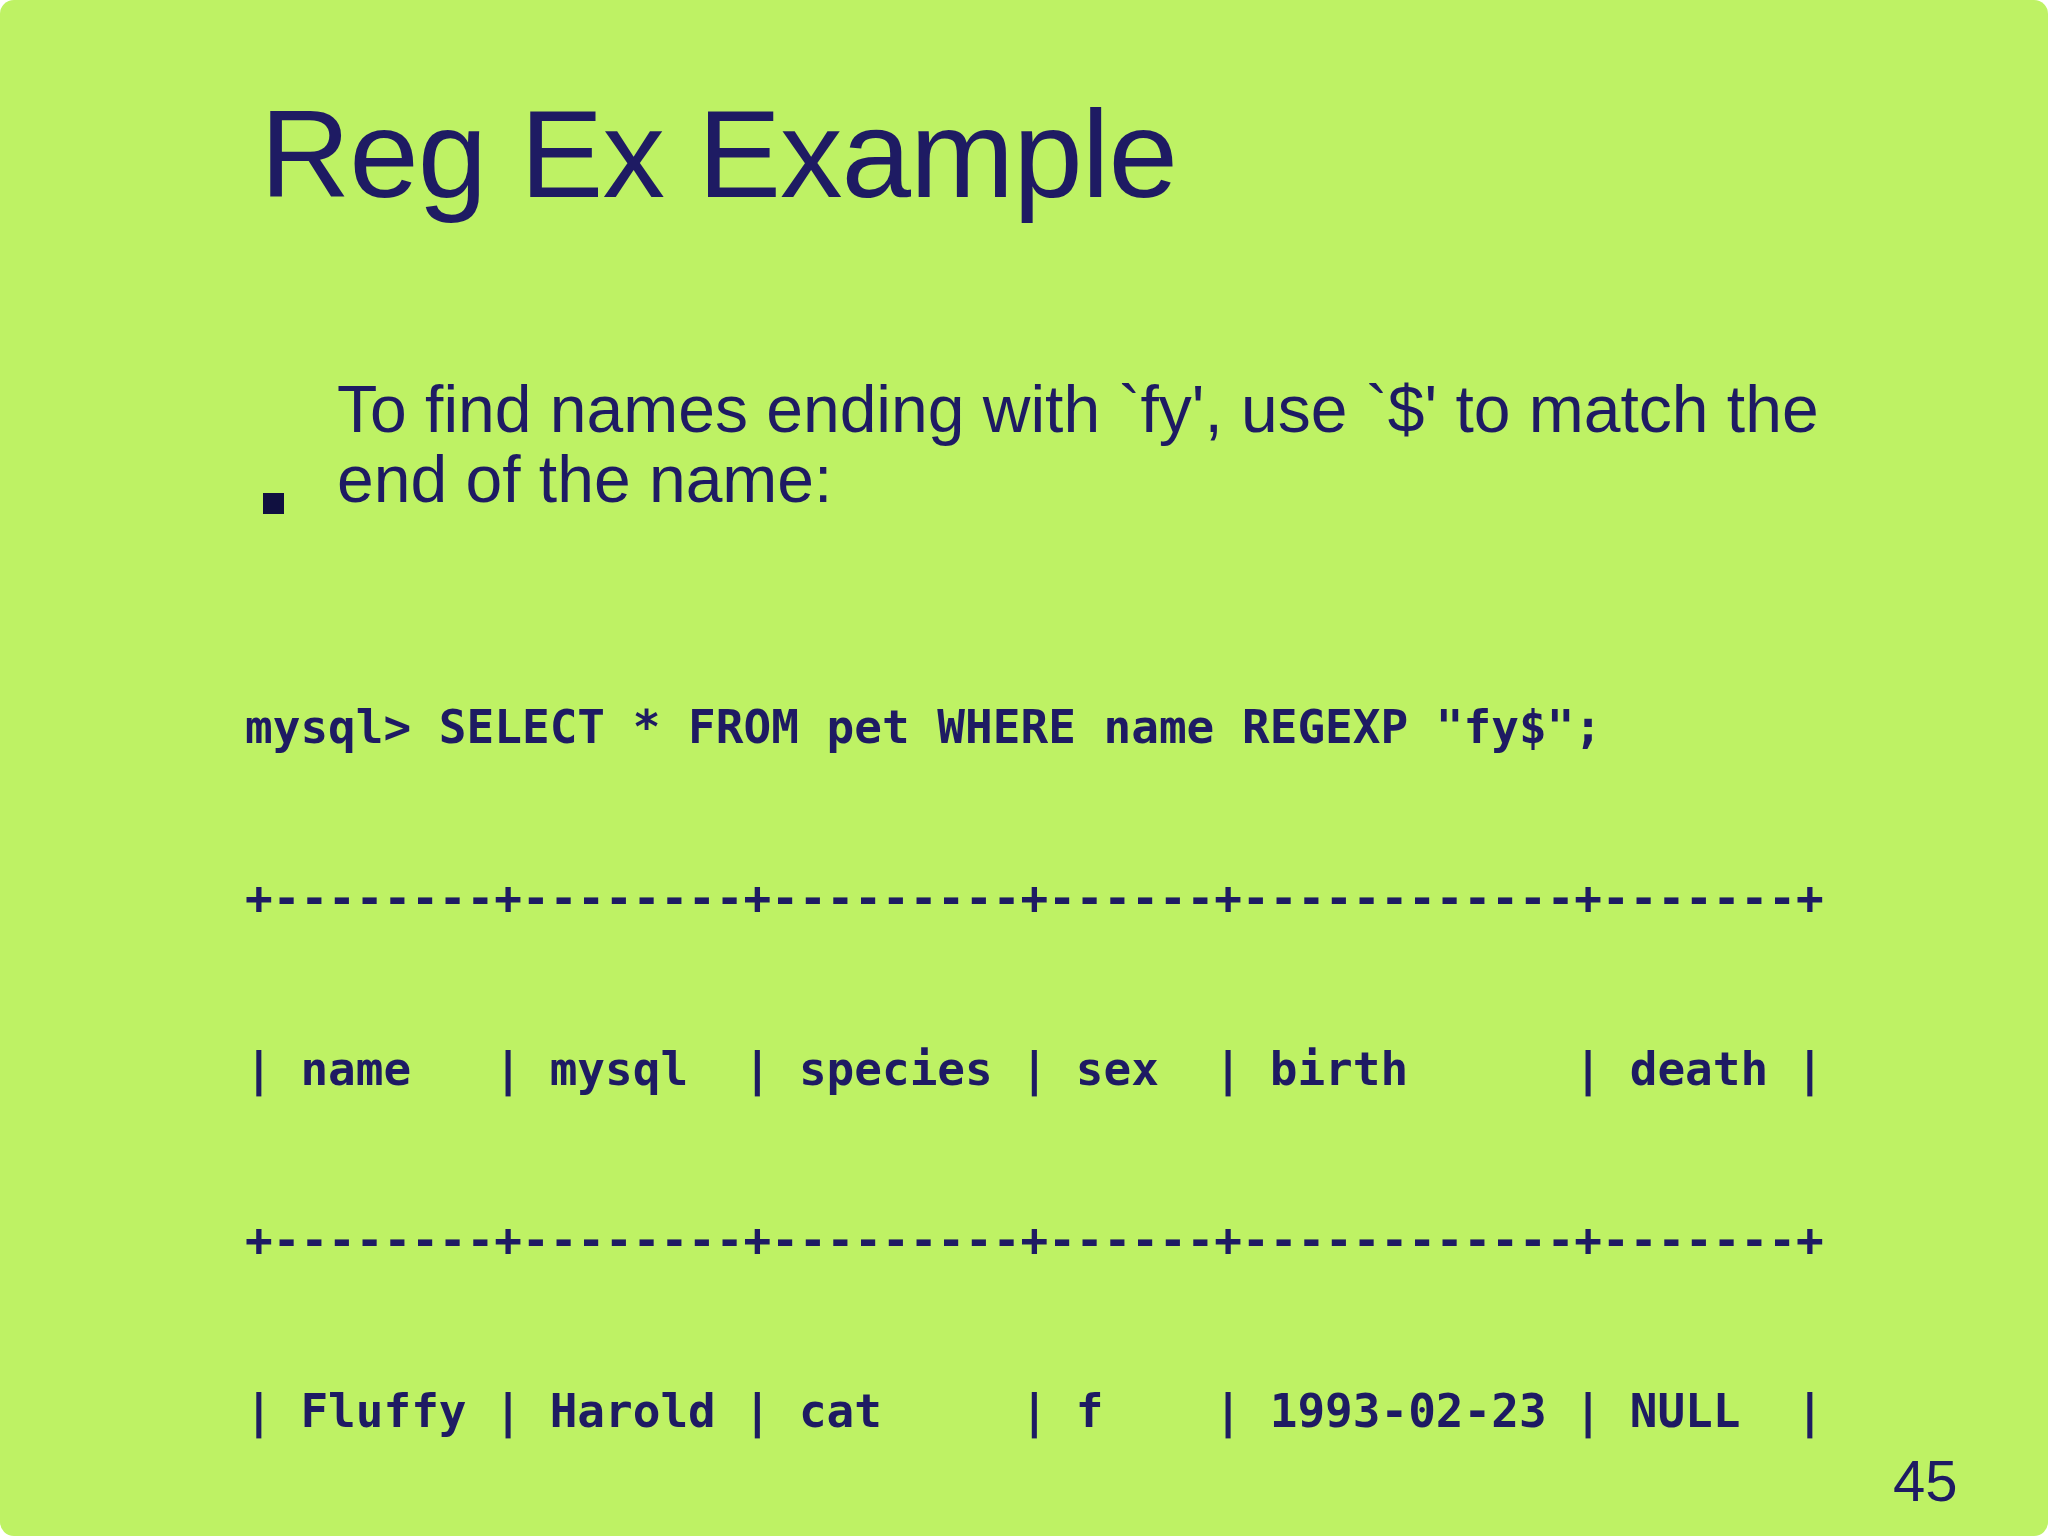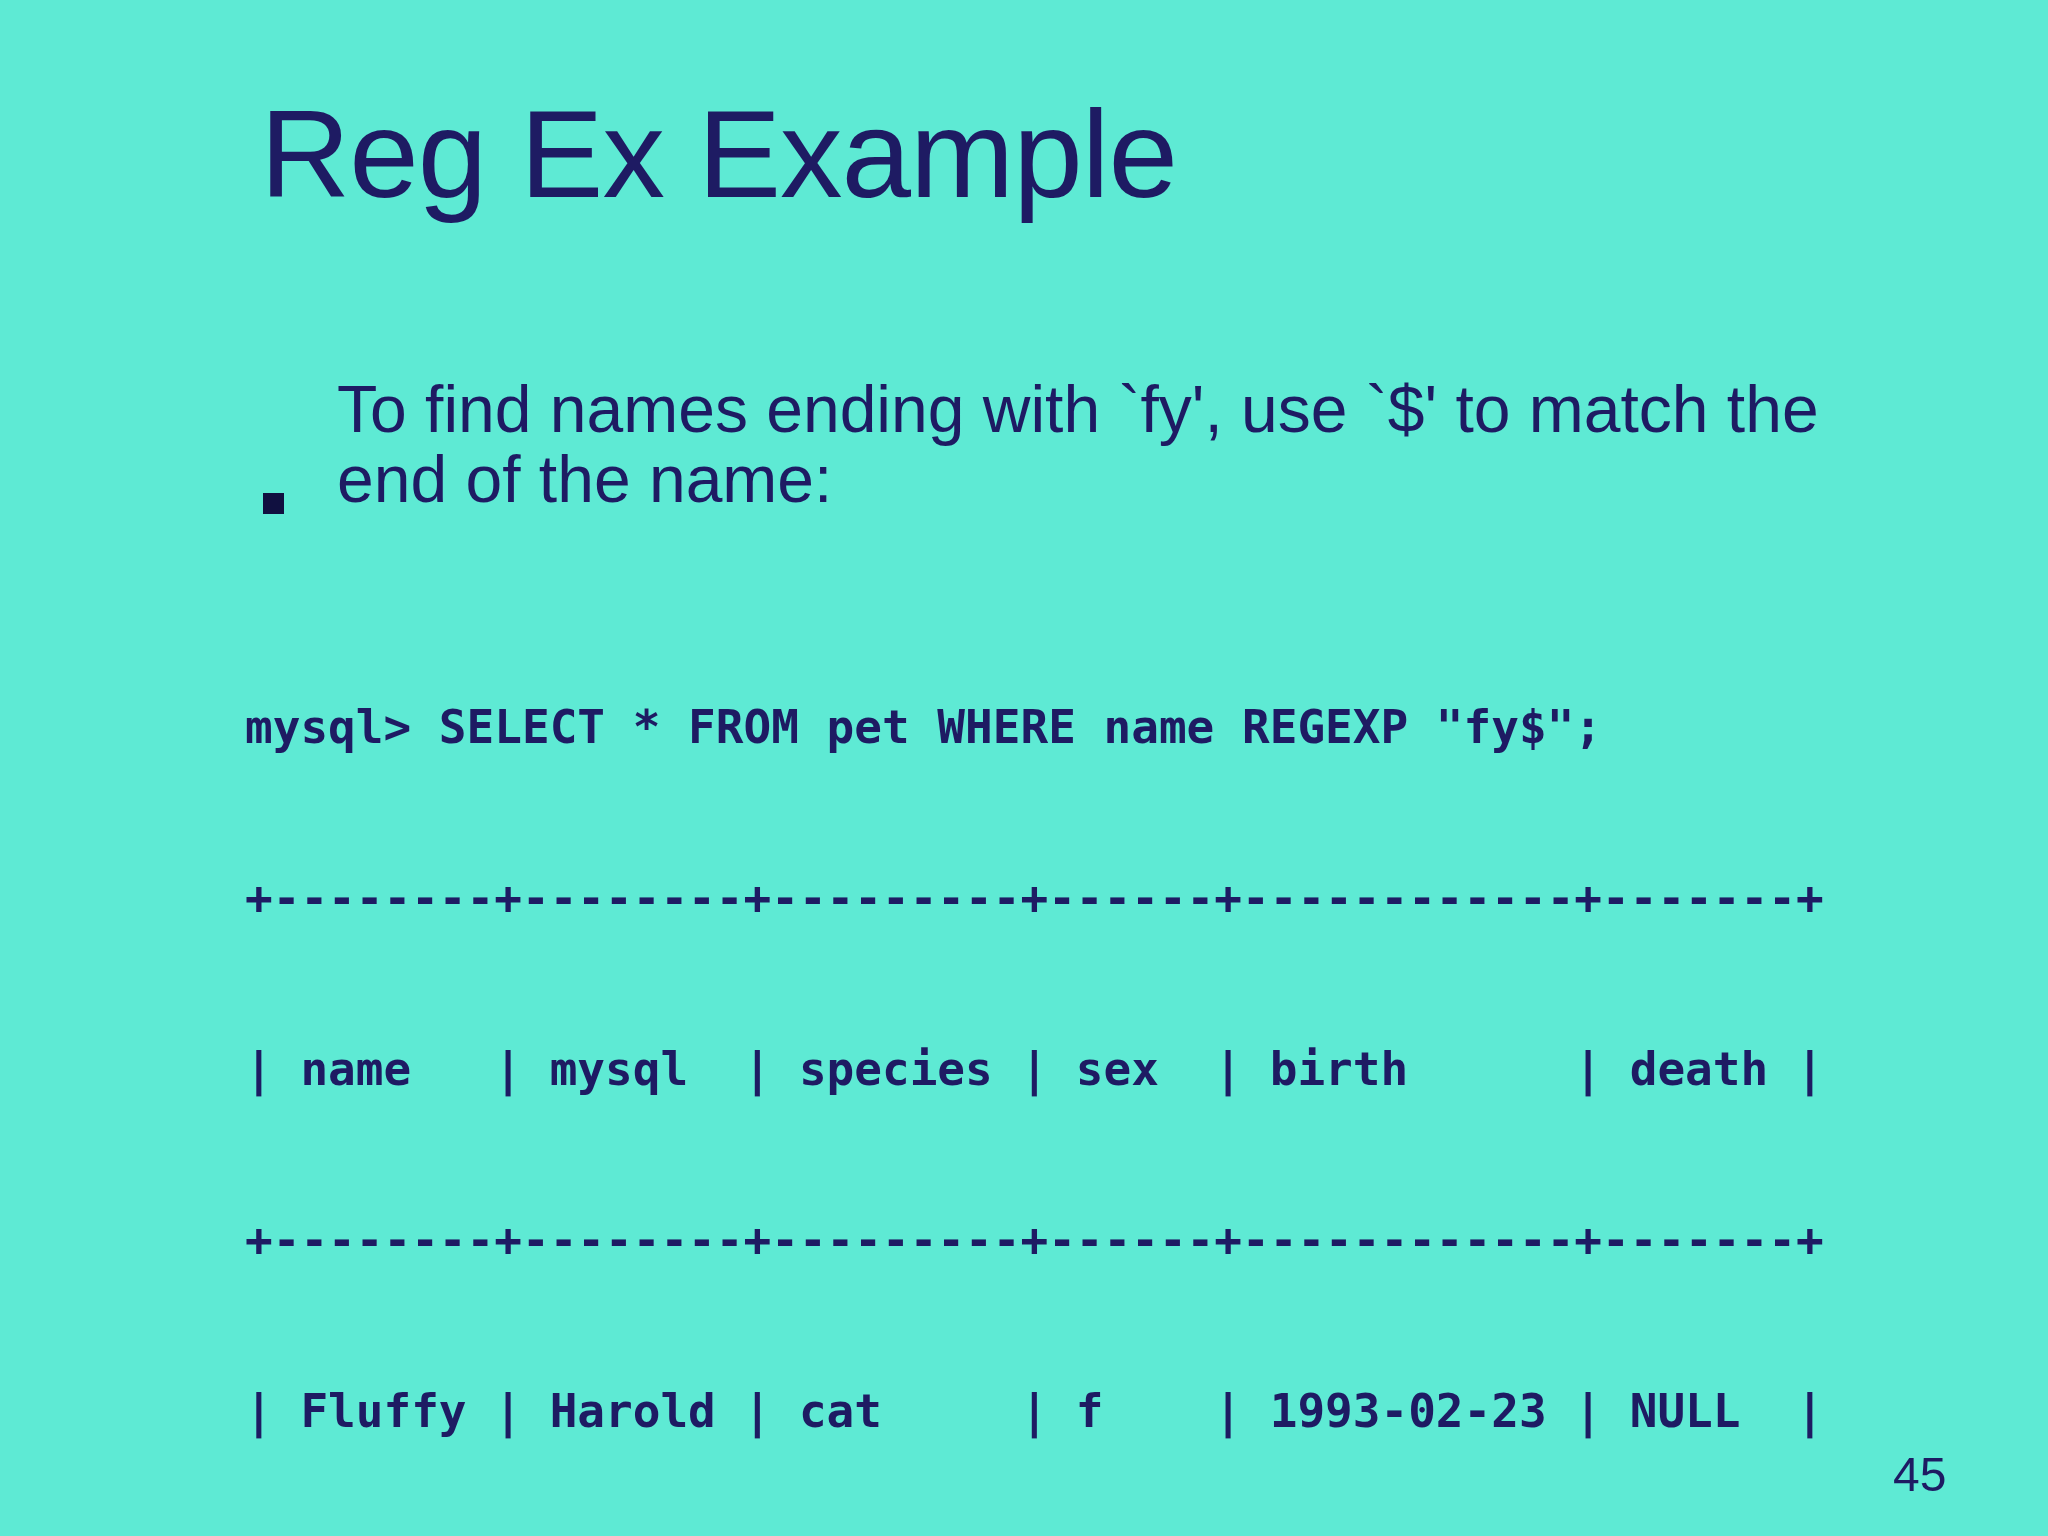--- a/index.html
+++ b/index.html
@@ -10,21 +10,22 @@
     width: 2048px;
     height: 1536px;
     background: #ffffff;
     position: relative;
     overflow: hidden;
     font-family: "Liberation Sans", sans-serif;
   }
   .slide {
     position: absolute;
     inset: 0;
-    background: #5eead4;
+    background: #bef264;
+    border-radius: 14px;
   }
   .title {
     position: absolute;
     left: 260px;
     top: 88px;
     margin: 0;
     font-size: 125px;
     font-weight: normal;
     line-height: 1.05;
     color: #1e1b63;
@@ -60,21 +61,21 @@
     font-weight: bold;
     font-size: 46px;
     line-height: 57px;
     color: #1e1b63;
     white-space: pre;
   }
   .page-number {
     position: absolute;
     left: 1893px;
     top: 1447px;
-    font-size: 48px;
+    font-size: 58px;
     color: #1e1b63;
   }
 </style>
 </head>
 <body>
 
 <div class="slide">
 
   <h1 class="title">Reg Ex Example</h1>
 

